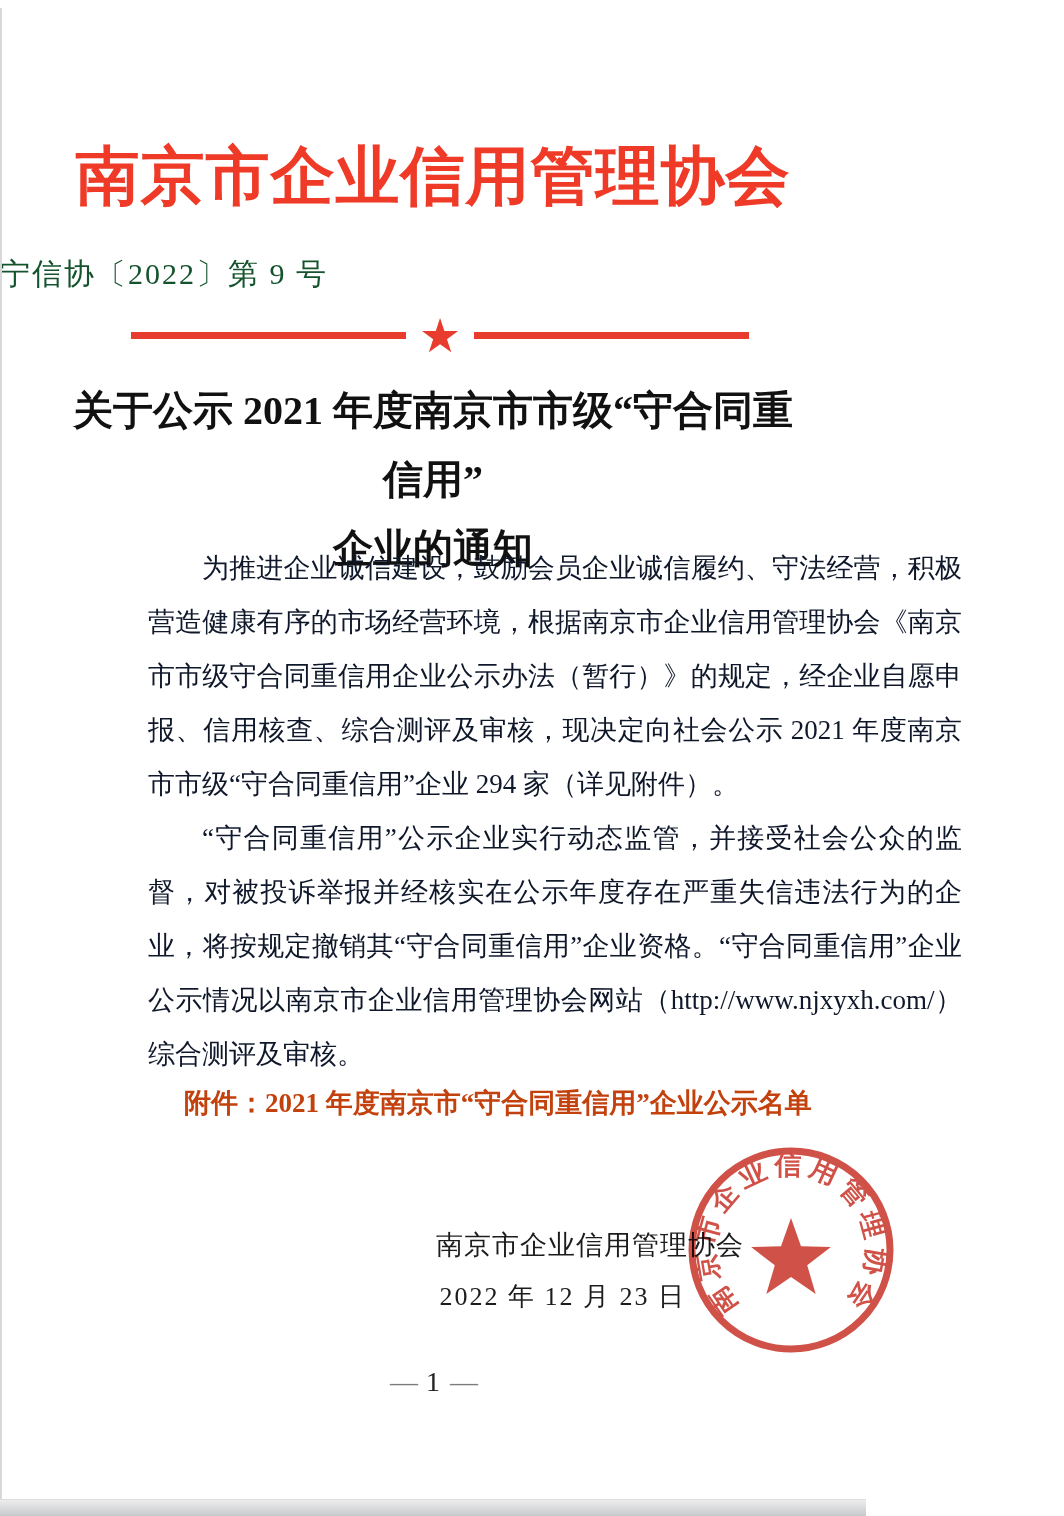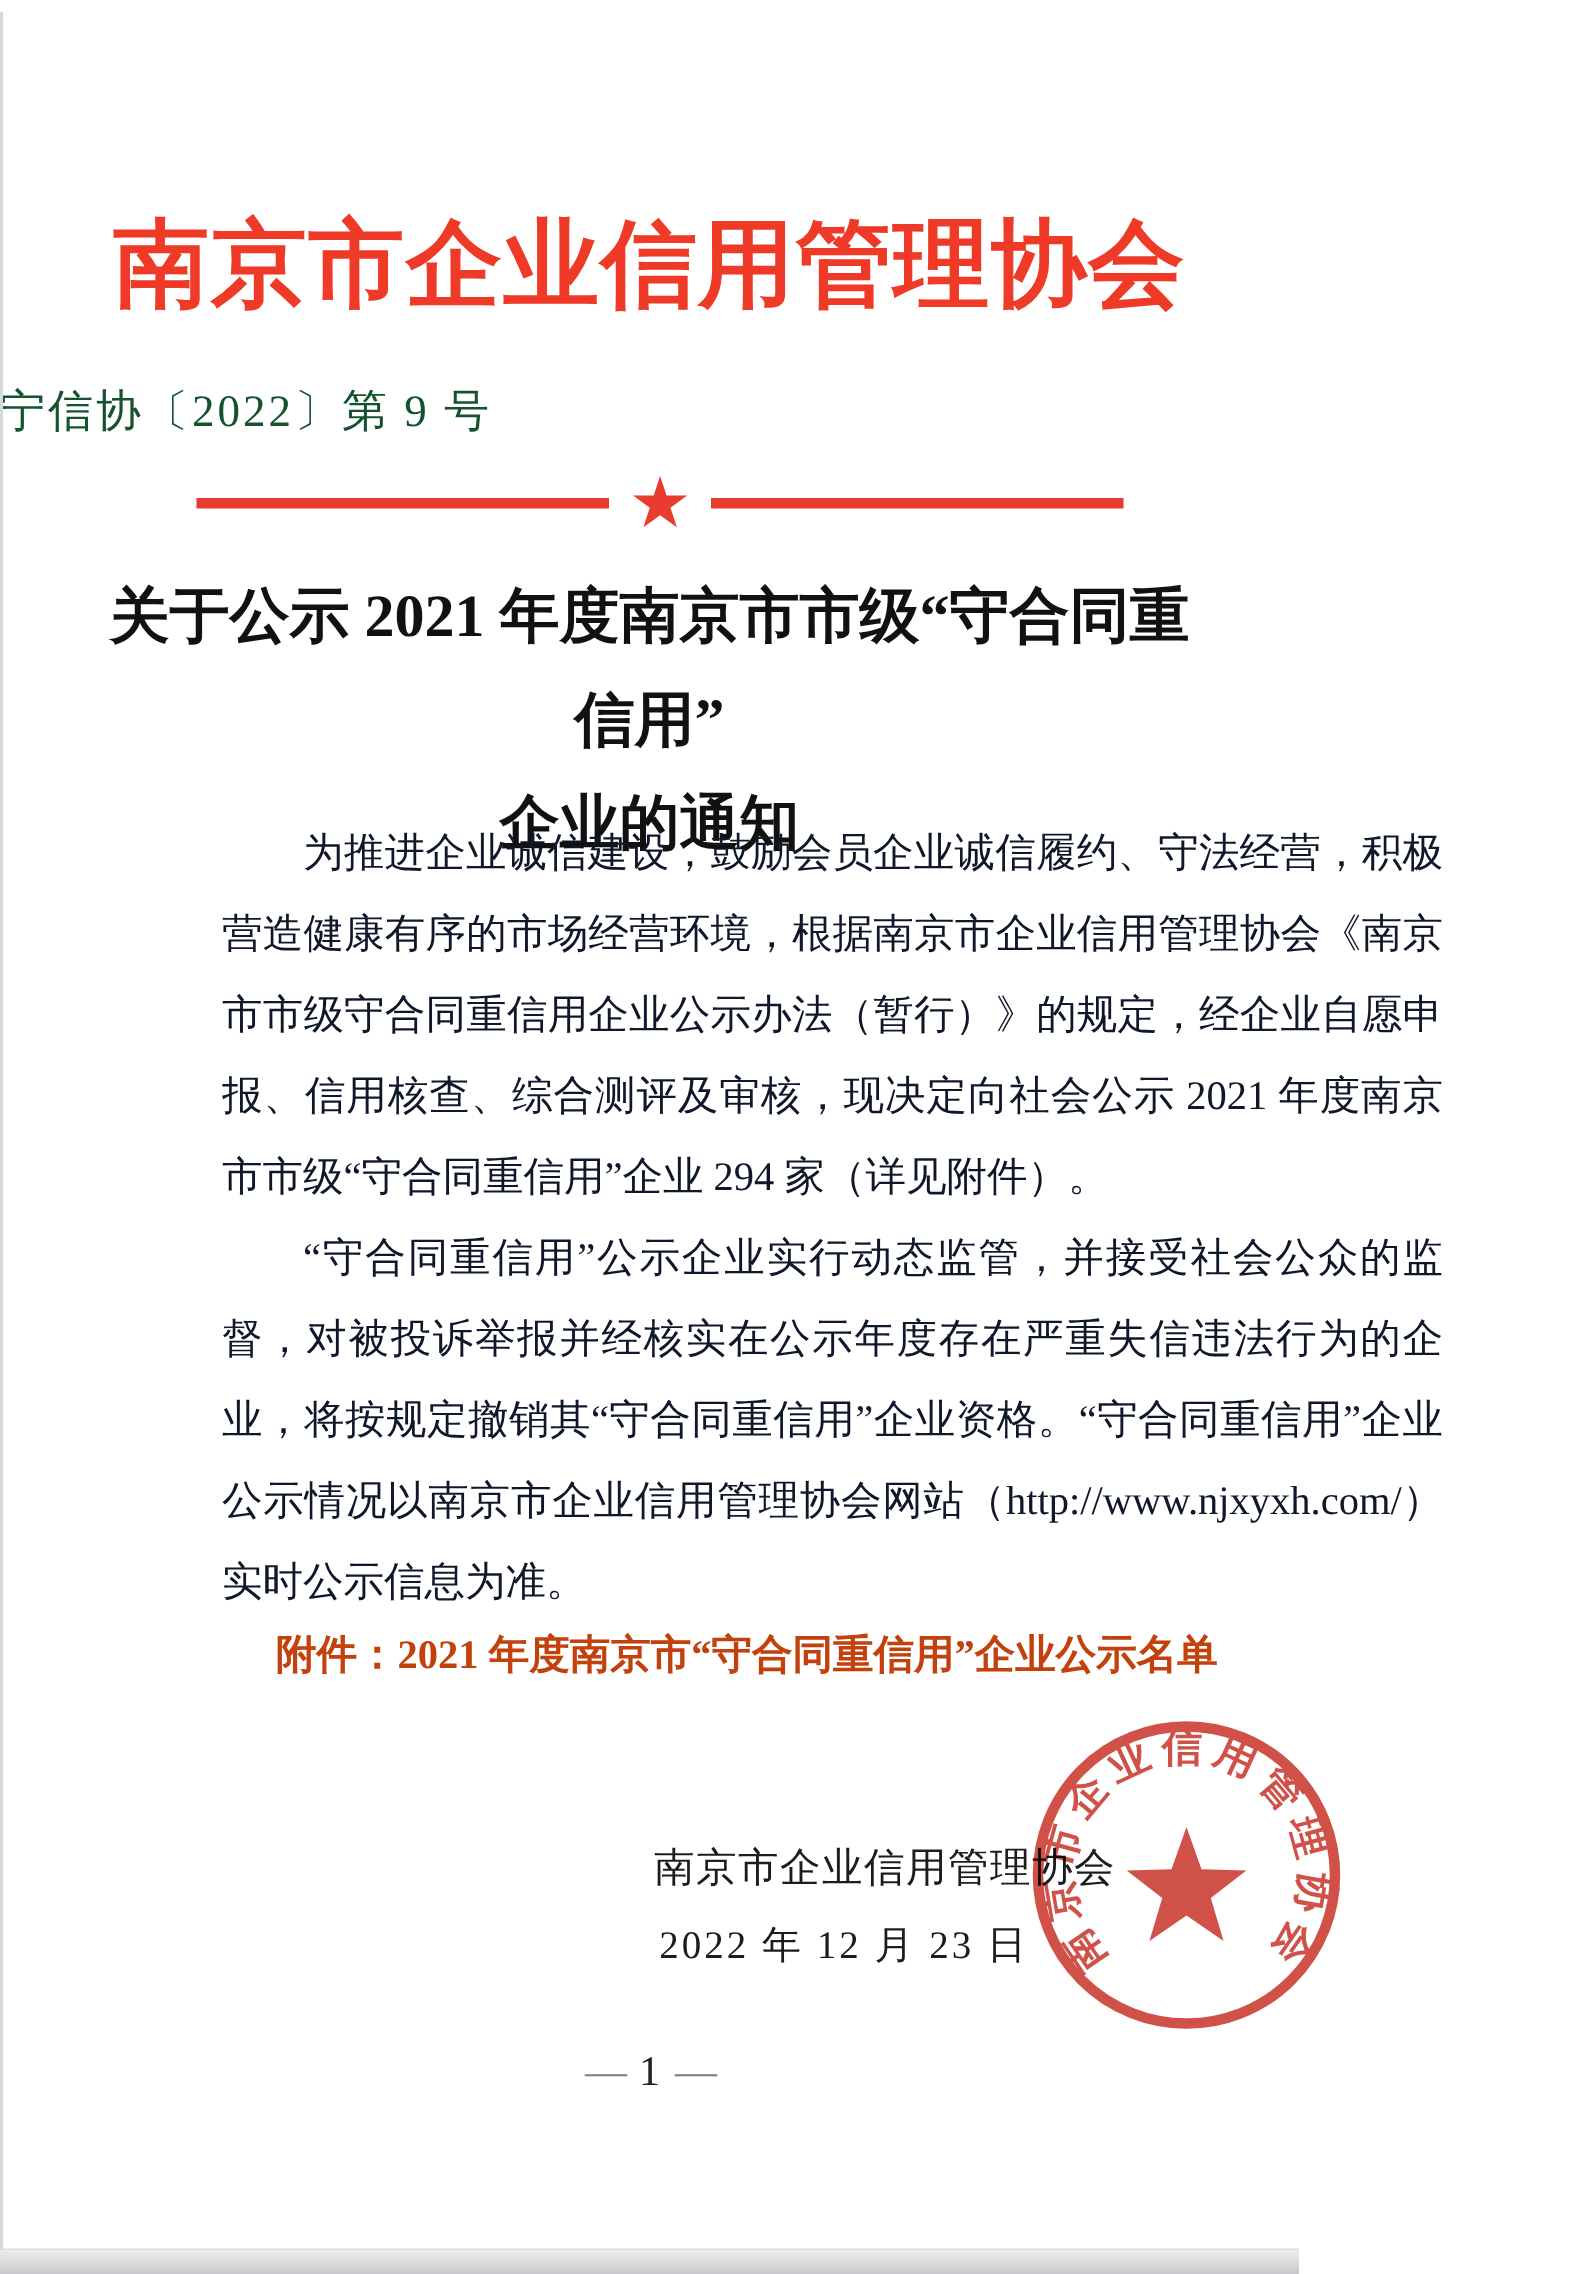--- a/index.html
+++ b/index.html
@@ -184,21 +184,21 @@
       <span class="bar"></span>
     </div>
 
     <h2 class="doc-title">
       <span class="line">关于公示 2021 年度南京市市级“守合同重信用”</span>
       <span class="line">企业的通知</span>
     </h2>
 
     <div class="body-text">
       <p>为推进企业诚信建设，鼓励会员企业诚信履约、守法经营，积极营造健康有序的市场经营环境，根据南京市企业信用管理协会《南京市市级守合同重信用企业公示办法（暂行）》的规定，经企业自愿申报、信用核查、综合测评及审核，现决定向社会公示 2021 年度南京市市级“守合同重信用”企业 294 家（详见附件）。</p>
-      <p>“守合同重信用”公示企业实行动态监管，并接受社会公众的监督，对被投诉举报并经核实在公示年度存在严重失信违法行为的企业，将按规定撤销其“守合同重信用”企业资格。“守合同重信用”企业公示情况以南京市企业信用管理协会网站（http://www.njxyxh.com/）实时公示信息为准。</p>
+      <p>“守合同重信用”公示企业实行动态监管，并接受社会公众的监督，对被投诉举报并经核实在公示年度存在严重失信违法行为的企业，将按规定撤销其“守合同重信用”企业资格。“守合同重信用”企业公示情况以南京市企业信用管理协会网站（http://www.njxyxh.com/）综合测评及审核。</p>
     </div>
 
     <div class="attachment">附件：2021 年度南京市“守合同重信用”企业公示名单</div>
 
     <div class="signature">南京市企业信用管理协会</div>
 
     <div class="sign-date">2022 年 12 月 23 日</div>
 
     <div class="seal">
       <svg width="210" height="216" viewBox="0 0 210 216" xmlns="http://www.w3.org/2000/svg">

